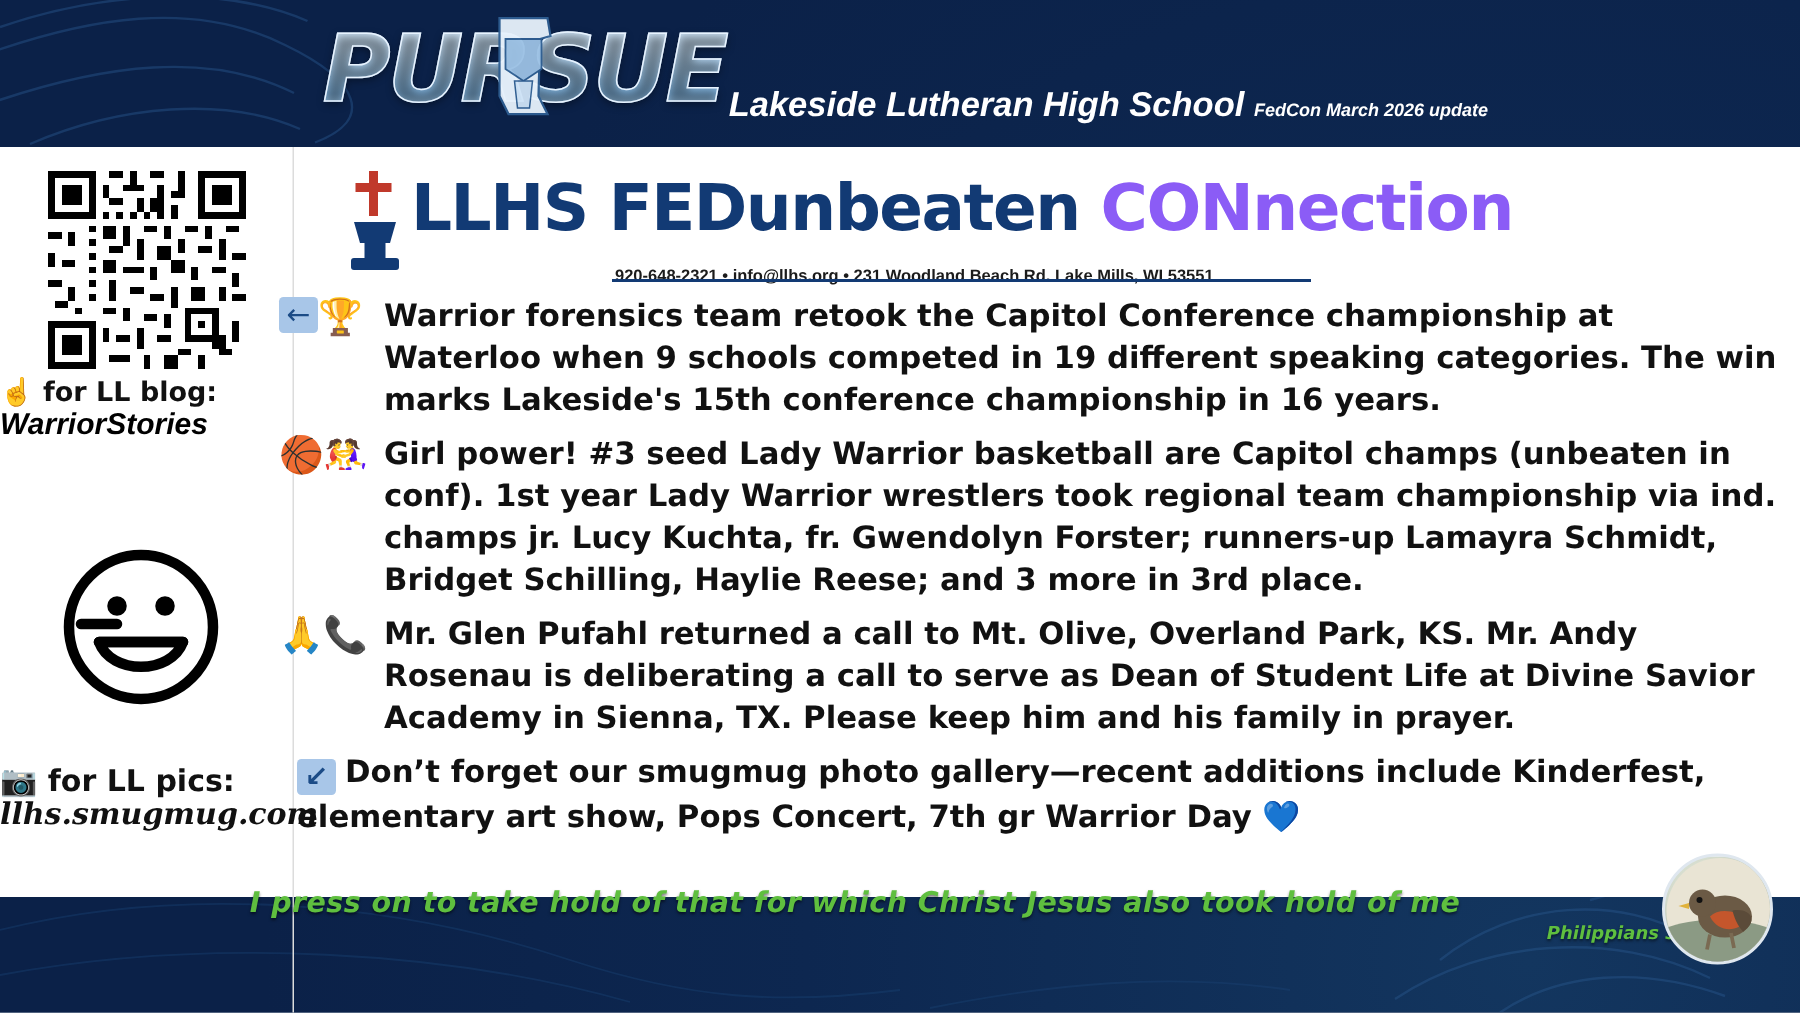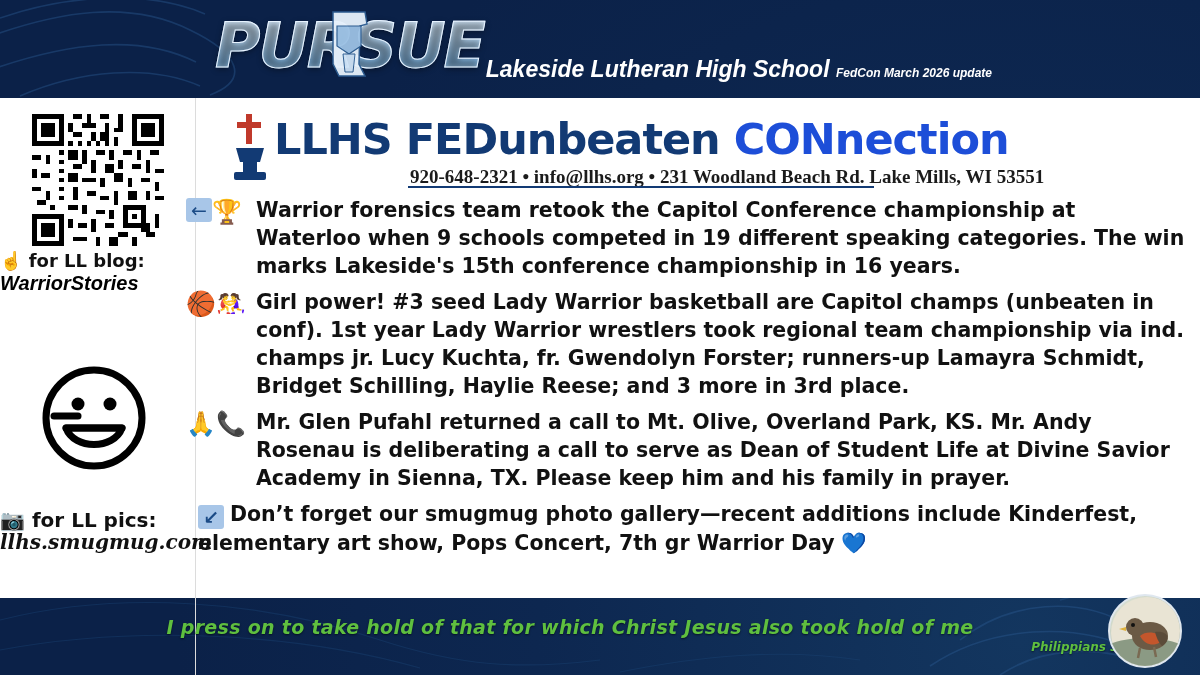--- a/index.html
+++ b/index.html
@@ -90,26 +90,26 @@
   #brand {
     position: absolute; left: 230px; top: 14px; width: 700px; height: 78px;
   }
   #brand-text {
     position: absolute; left: 44px; top: 2px;
     font-family: "DejaVu Sans", sans-serif;
     font-weight: bold; font-size: 43px; letter-spacing: -1px;
     white-space: nowrap;
   }
   .c-dark { color: #123a74; }
-  .c-red  { color: #1d4ed8; }
+  .c-red  { color: #8b5cf6; }
   #brand-contact {
-    position: absolute; left: 180px; top: 54px;
-    font-size: 19px; font-weight: bold; color: #1b1b1b;
+    position: absolute; left: 180px; top: 66px;
+    font-size: 11px; font-weight: bold; color: #1b1b1b;
     white-space: nowrap;
-    font-family: Liberation Serif, serif;
+    font-family: Liberation Sans, sans-serif;
   }
   #brand-rule {
     position: absolute; left: 178px; top: 74px; width: 466px; height: 2px;
     background: #123a74;
   }
 
   
   #bullets {
     position: absolute; left: 186px; top: 98px; width: 1000px;
   }
@@ -135,21 +135,21 @@
   .bullet.b4 .body { margin-left: 12px; }
   .inline-arrow {
     display: inline-block; width: 26px; height: 24px;
     background: #a8c6e8; border-radius: 3px; color: #1b4b86;
     font-size: 19px; line-height: 24px; text-align: center;
     vertical-align: -3px; margin-right: 6px;
     font-family: "DejaVu Sans", sans-serif;
   }
 
   
-  #footer { position: absolute; left: 0; top: 598px; width: 1200px; height: 77px; }
+  #footer { position: absolute; left: 0; top: 573px; width: 1200px; height: 77px; }
   #verse {
     position: absolute; left: 0; top: 18px; width: 1140px;
     text-align: center;
     font-family: "DejaVu Sans", sans-serif;
     font-weight: bold; font-style: italic; font-size: 19px;
     color: #5fbf3f;
     text-shadow: 0 1px 2px rgba(0,0,0,.55);
     letter-spacing: .3px;
   }
   #verse-ref {

